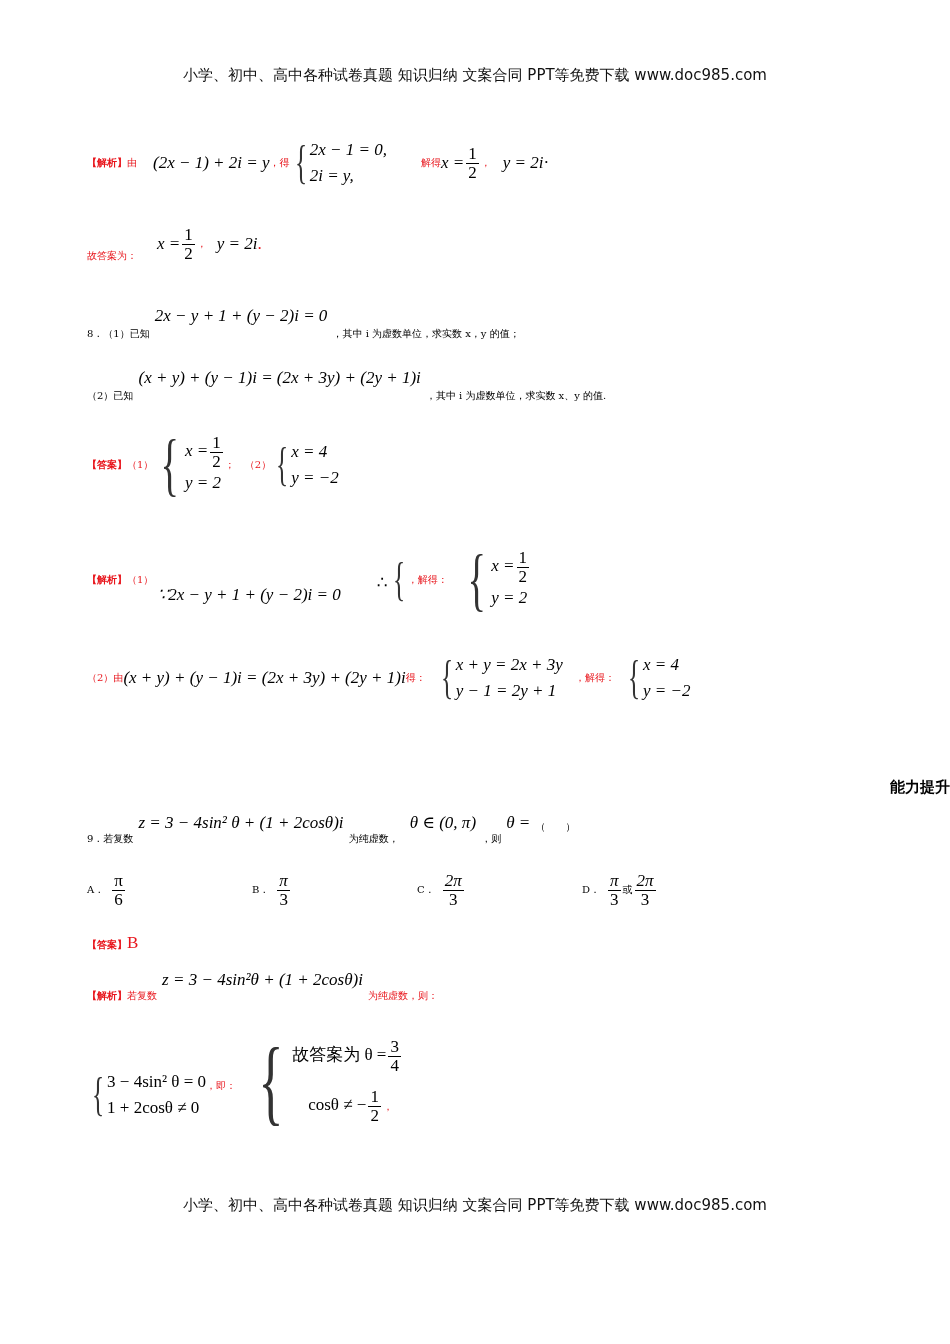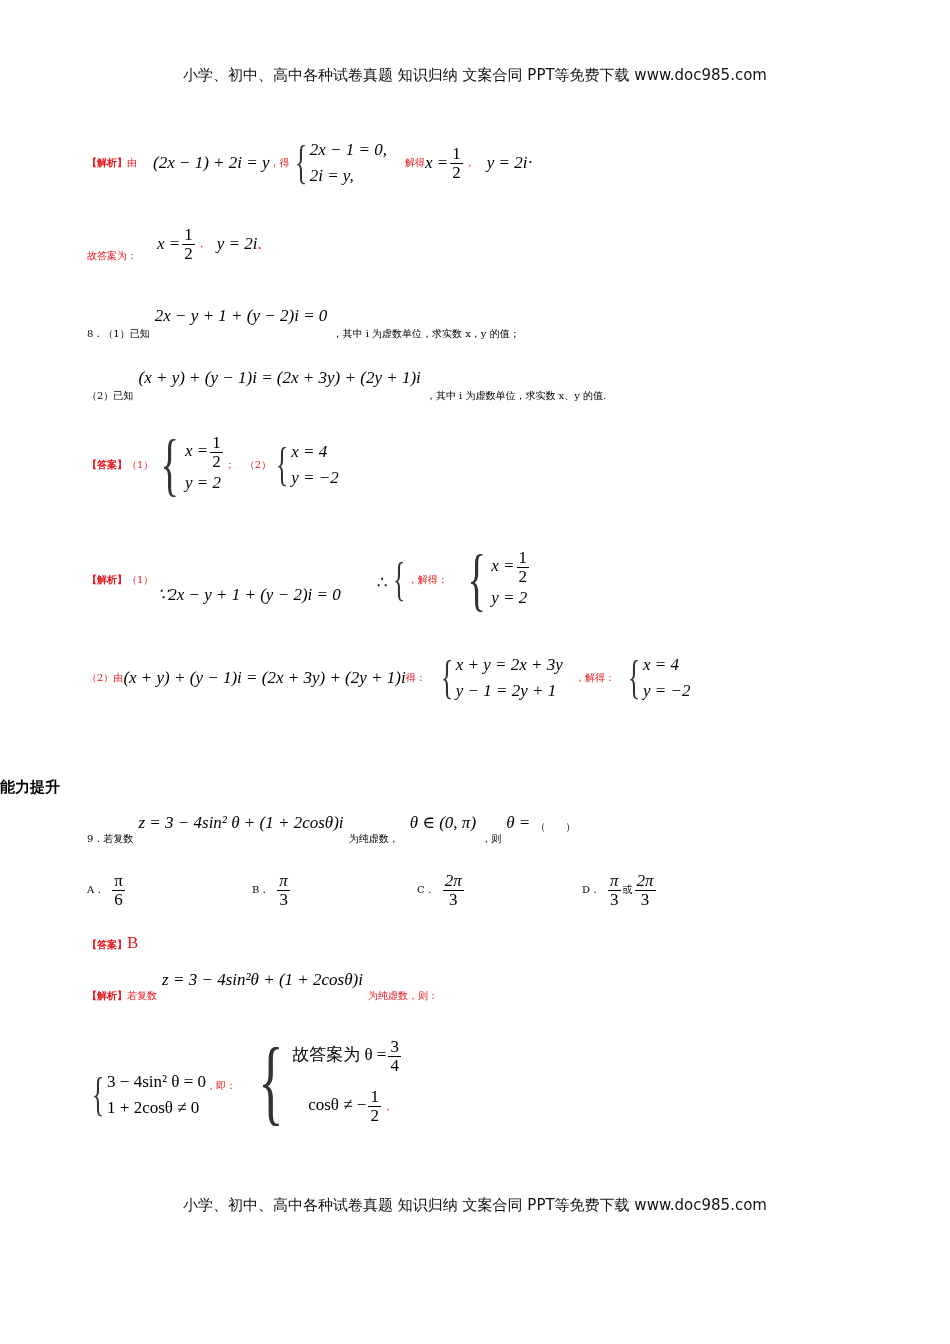--- a/index.html
+++ b/index.html
@@ -13,41 +13,41 @@
   .m { font-family:"Liberation Serif","DejaVu Serif",serif; font-size:17px; }
   .mi { font-style:italic; }
   .frac { display:inline-flex; flex-direction:column; align-items:center; vertical-align:middle; line-height:1.05; margin:0 2px; }
   .frac .num { border-bottom:1px solid #000; padding:0 2px; }
   .frac .den { padding:0 2px; }
   .sys { display:inline-flex; align-items:center; vertical-align:middle; }
   .brace { font-size:46px; line-height:1; font-family:"Liberation Serif",serif; transform:scaleX(0.55); margin-right:-2px; color:#333; }
   .brace-lg { font-size:70px; }
   .rows { display:flex; flex-direction:column; }
   .rows > div { line-height:26px; }
-  .section-title { left:0; width:950px; text-align:left; font-family:"DejaVu Sans","Liberation Sans",sans-serif; font-weight:bold; font-size:15px; }
+  .section-title { left:0; width:950px; text-align:right; font-family:"DejaVu Sans","Liberation Sans",sans-serif; font-weight:bold; font-size:15px; }
 </style>
 </head>
 <body>
 
 <div class="abs hdr" style="top:66px;">小学、初中、高中各种试卷真题 知识归纳 文案合同 PPT等免费下载   www.doc985.com</div>
 
 <div class="abs" style="left:87px; top:137px;">
   <span class="sys" style="vertical-align:middle;">
     <span class="cn red bold">【解析】</span>
       <span class="cn red">由</span>
     <span class="m mi" style="margin-left:16px;">(2x − 1) + 2i = y</span>
     <span class="cn red">，得</span>
     <span class="sys">
       <span class="brace">{</span>
       <span class="rows m mi">
         <div>2x − 1 = 0,</div>
         <div>2i = y,</div>
       </span>
     </span>
-    <span class="cn red" style="margin-left:18px;text-align:right;">解得</span>
+    <span class="cn red" style="margin-left:34px;text-align:right;">解得</span>
     <span class="m mi">x =</span>
     <span class="frac m">
         <span class="num">1</span>
         <span class="den">2</span>
       </span>
     <span class="cn red">，</span>
     <span class="m mi" style="margin-left:12px;">y = 2i</span>
       <span class="m">·</span>
   </span>
 </div>

